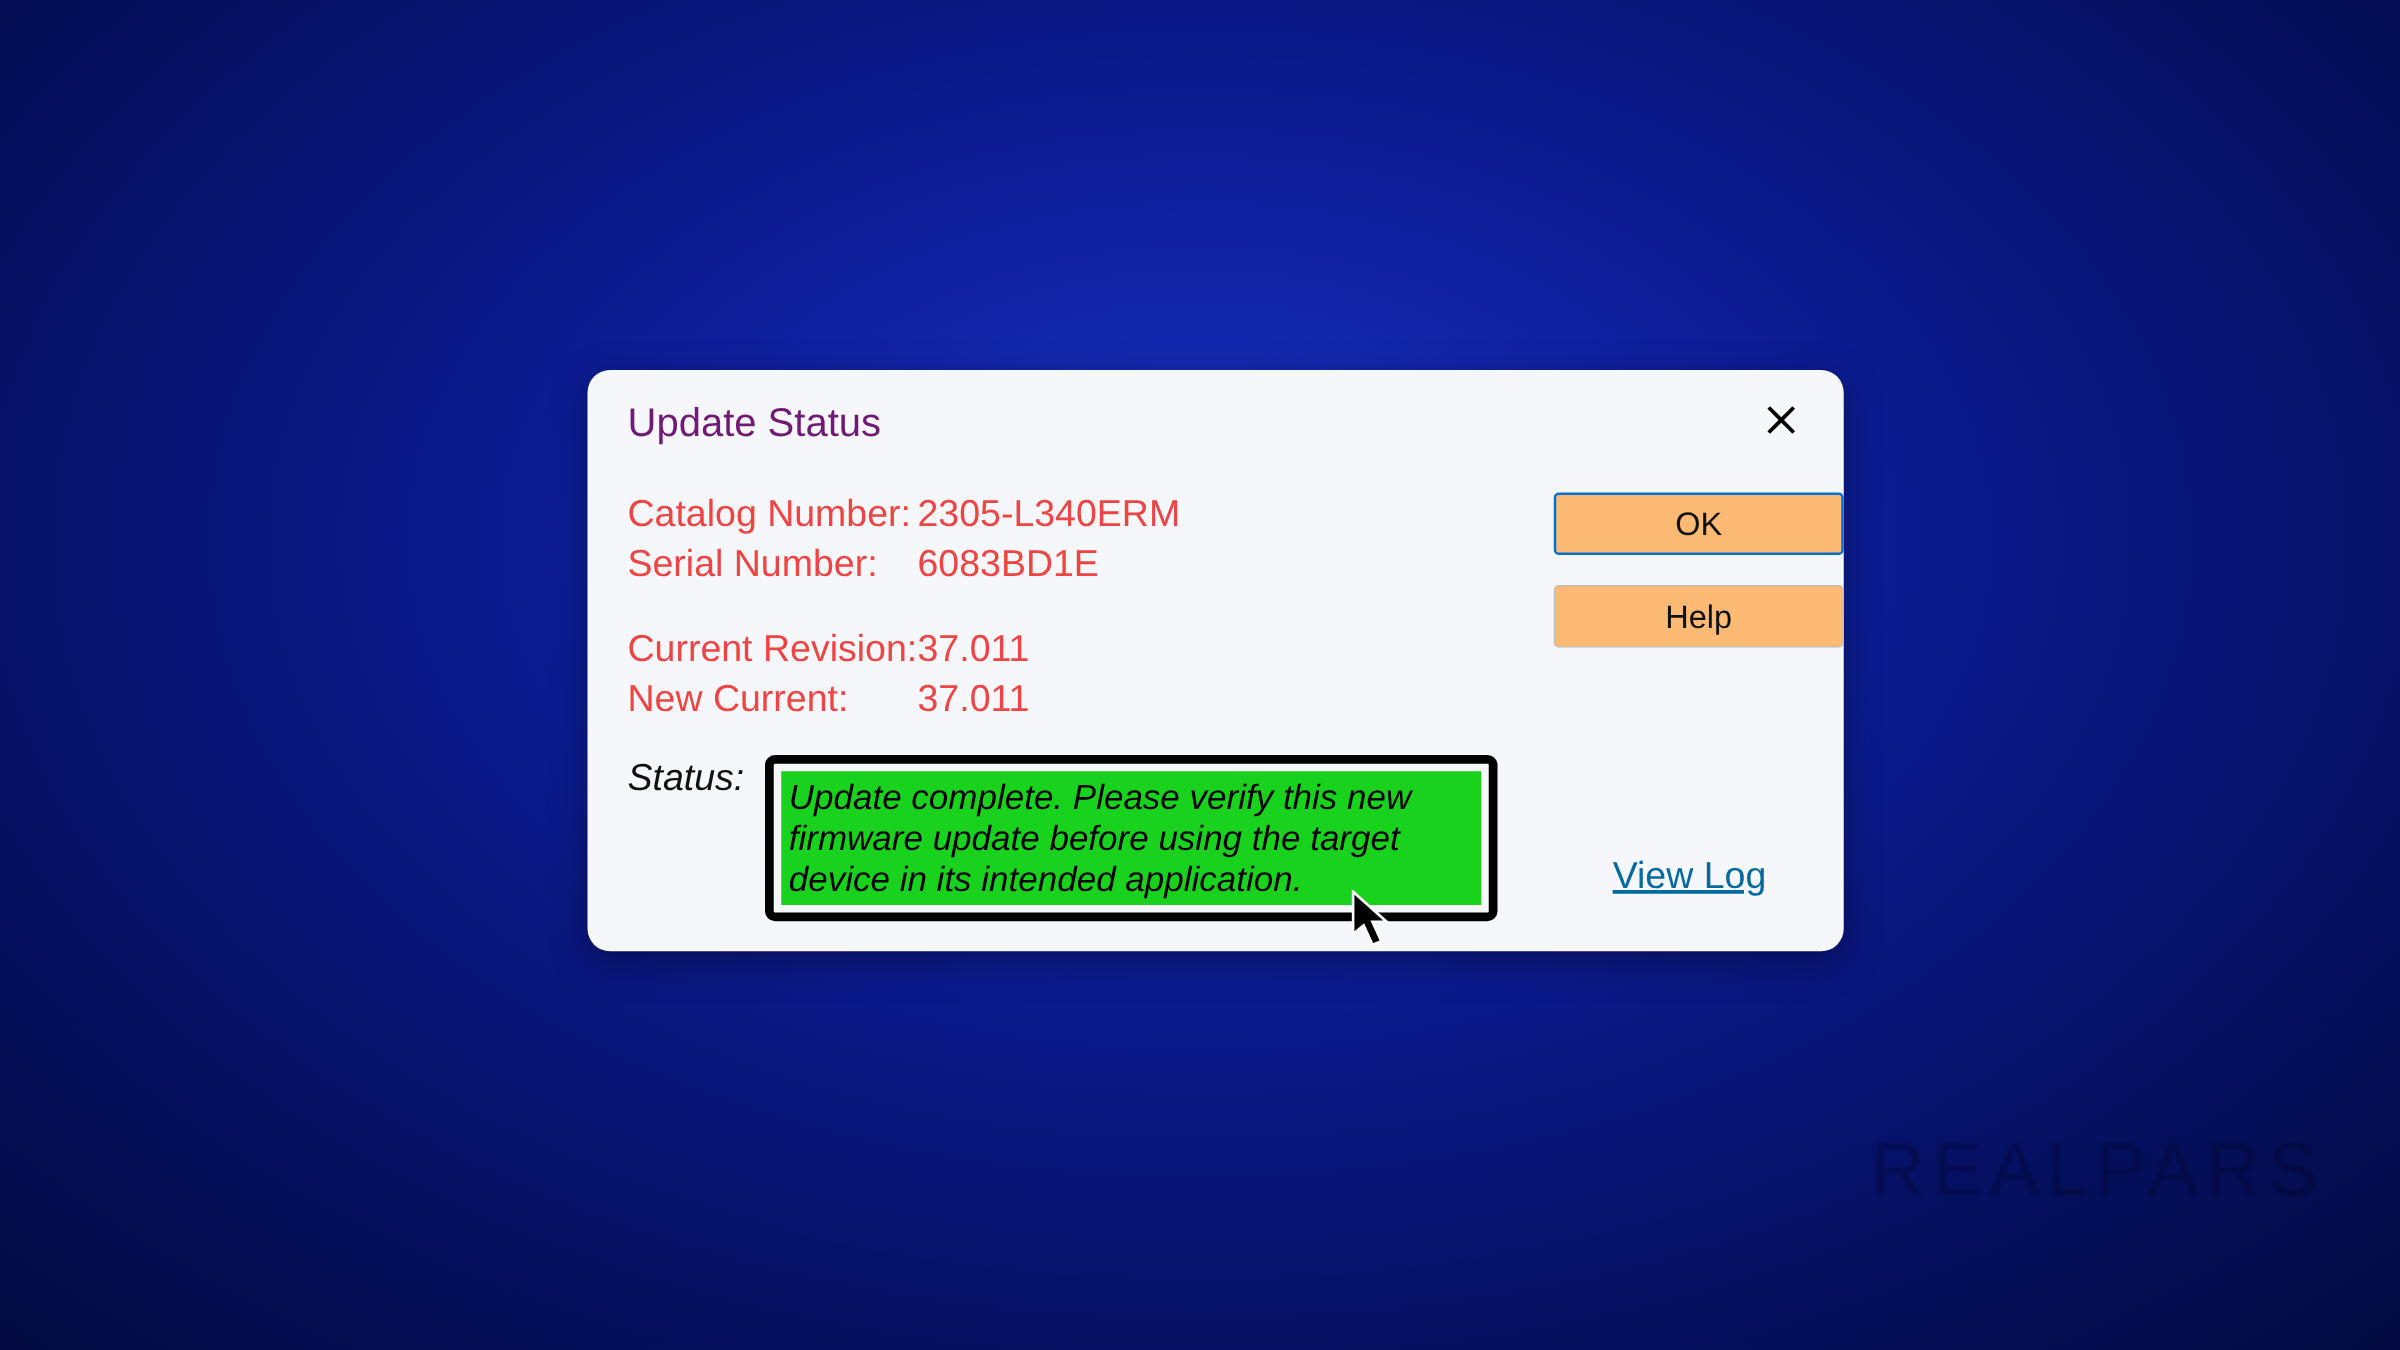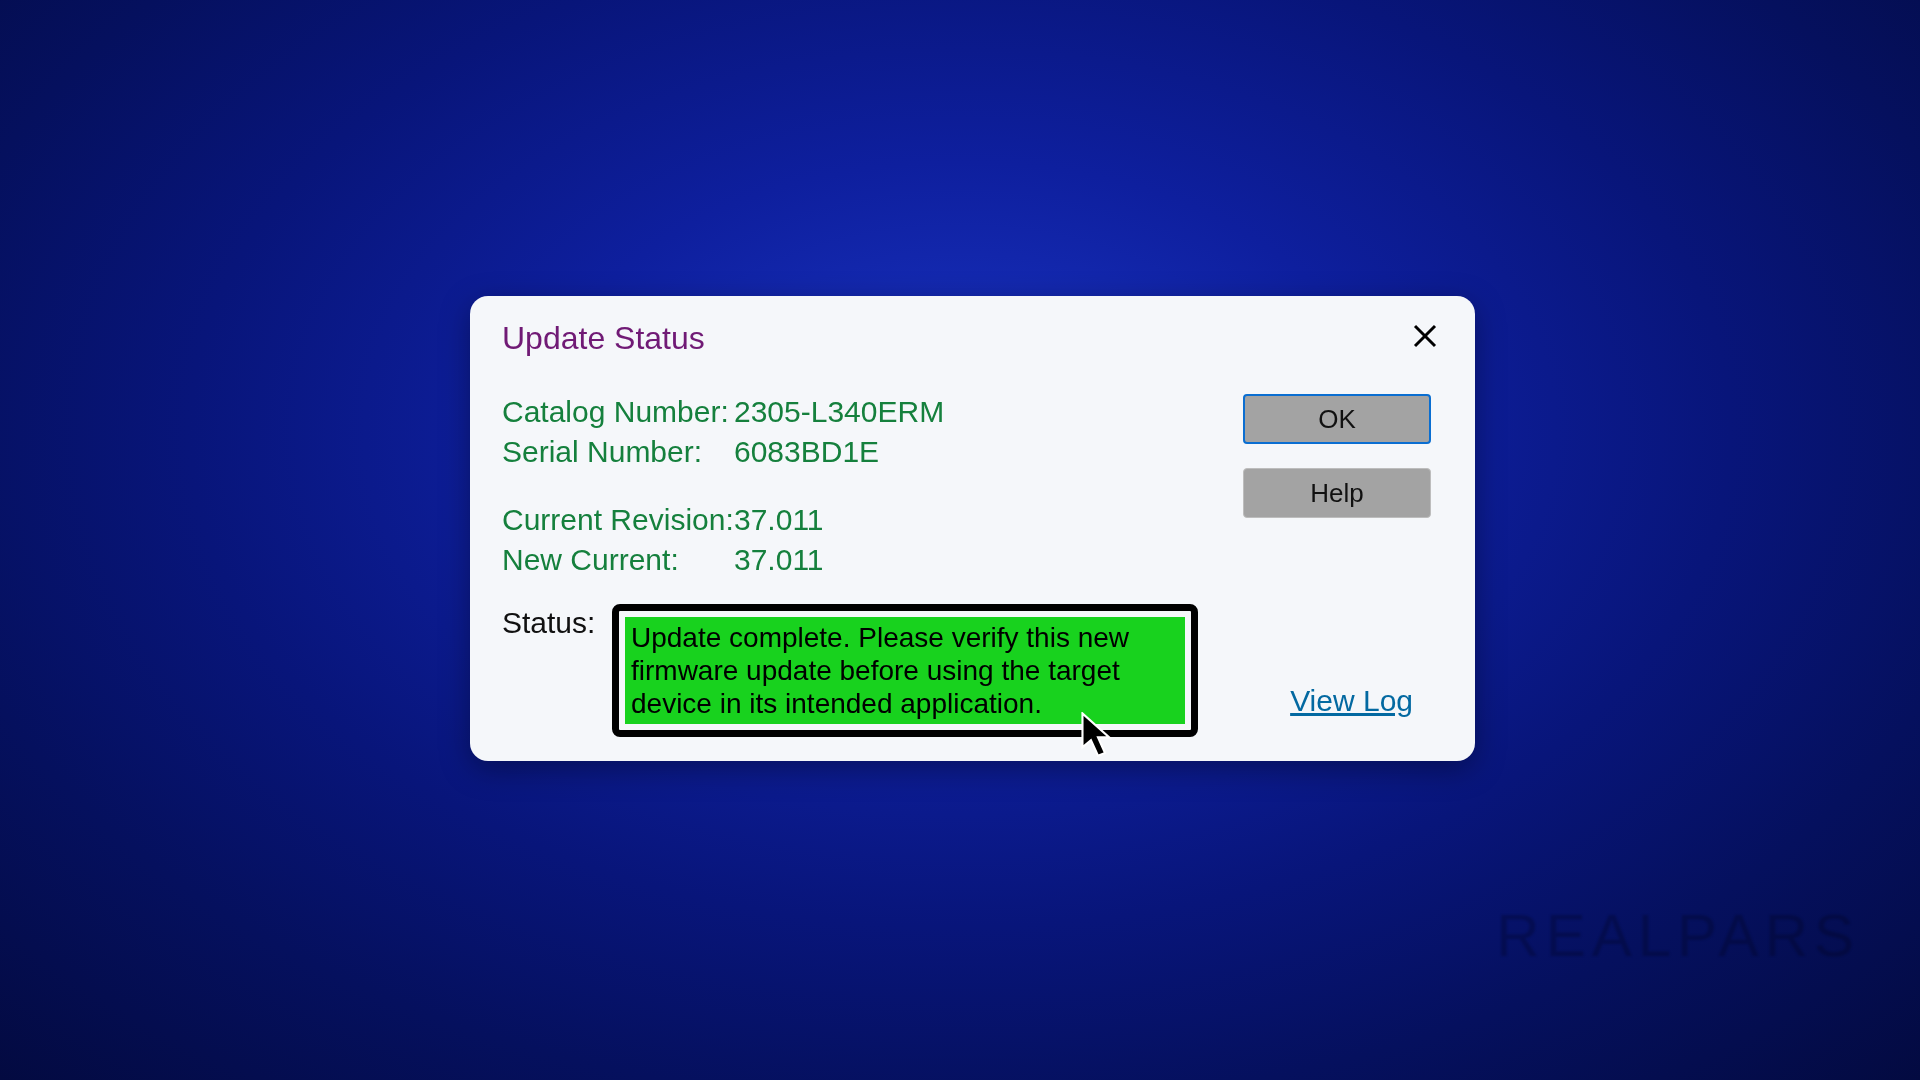--- a/index.html
+++ b/index.html
@@ -69,36 +69,36 @@
     top: 98px;
     right: 32px;
     bottom: 20px;
   }
 
   .info-grid {
     display: grid;
     grid-template-columns: 232px auto;
     row-gap: 4px;
     font-size: 30px;
-    color: #15803d;
+    color: #ef4444;
     line-height: 36px;
   }
   .info-spacer { height: 24px; grid-column: 1 / span 2; }
 
   .buttons-col {
     position: absolute;
     right: 0;
     top: 0;
     width: 200px;
   }
   .btn {
-    width: 188px;
+    width: 232px;
     height: 50px;
     border: 1px solid #bdbdbd;
-    background: #a3a3a3;
+    background: #fdba74;
     font-size: 26px;
     color: #111;
     border-radius: 4px;
     cursor: pointer;
     display: flex;
     align-items: center;
     justify-content: center;
     box-sizing: border-box;
     margin-bottom: 24px;
     text-align: right;
@@ -107,20 +107,21 @@
     border: 2px solid #0a6ed1;
   }
 
   .status-row {
     position: absolute;
     left: 0;
     top: 210px;
     display: flex;
     align-items: flex-start;
     gap: 20px;
+    font-style: italic;
   }
   .status-label {
     font-size: 30px;
     color: #111;
     line-height: 34px;
     padding-top: 2px;
     width: 90px;
   }
   .status-box-outer {
     border: 7px solid #000;

